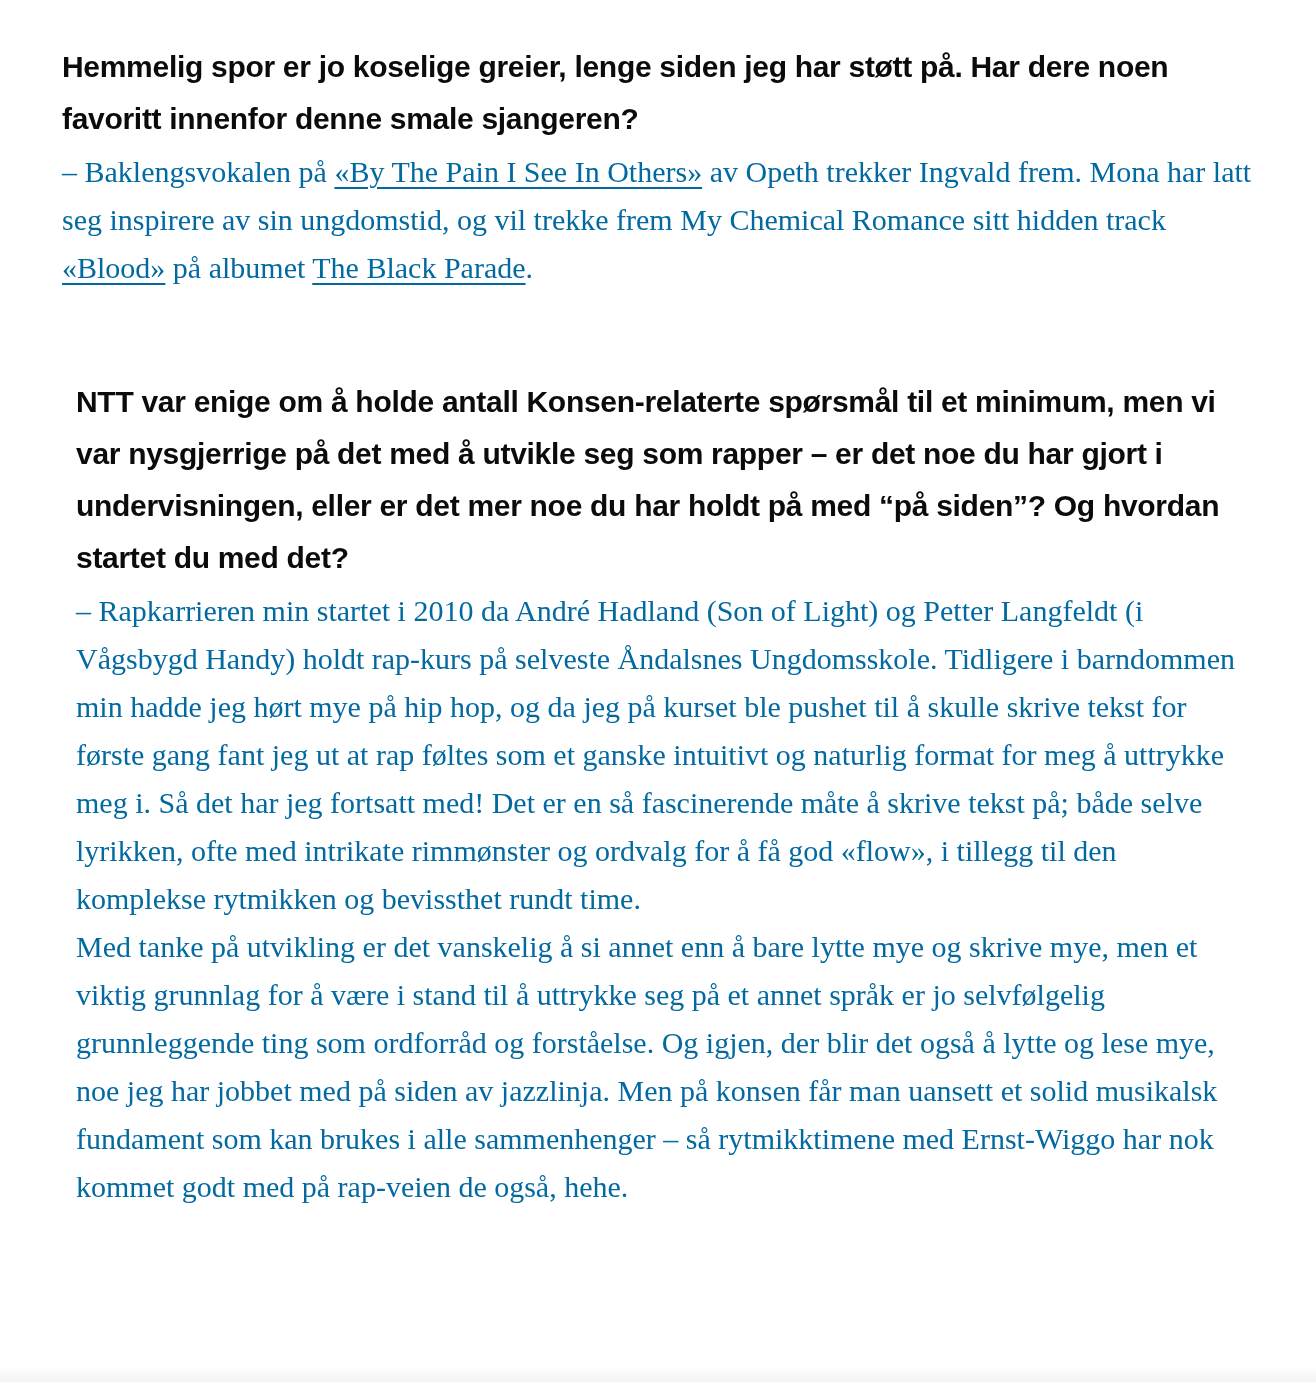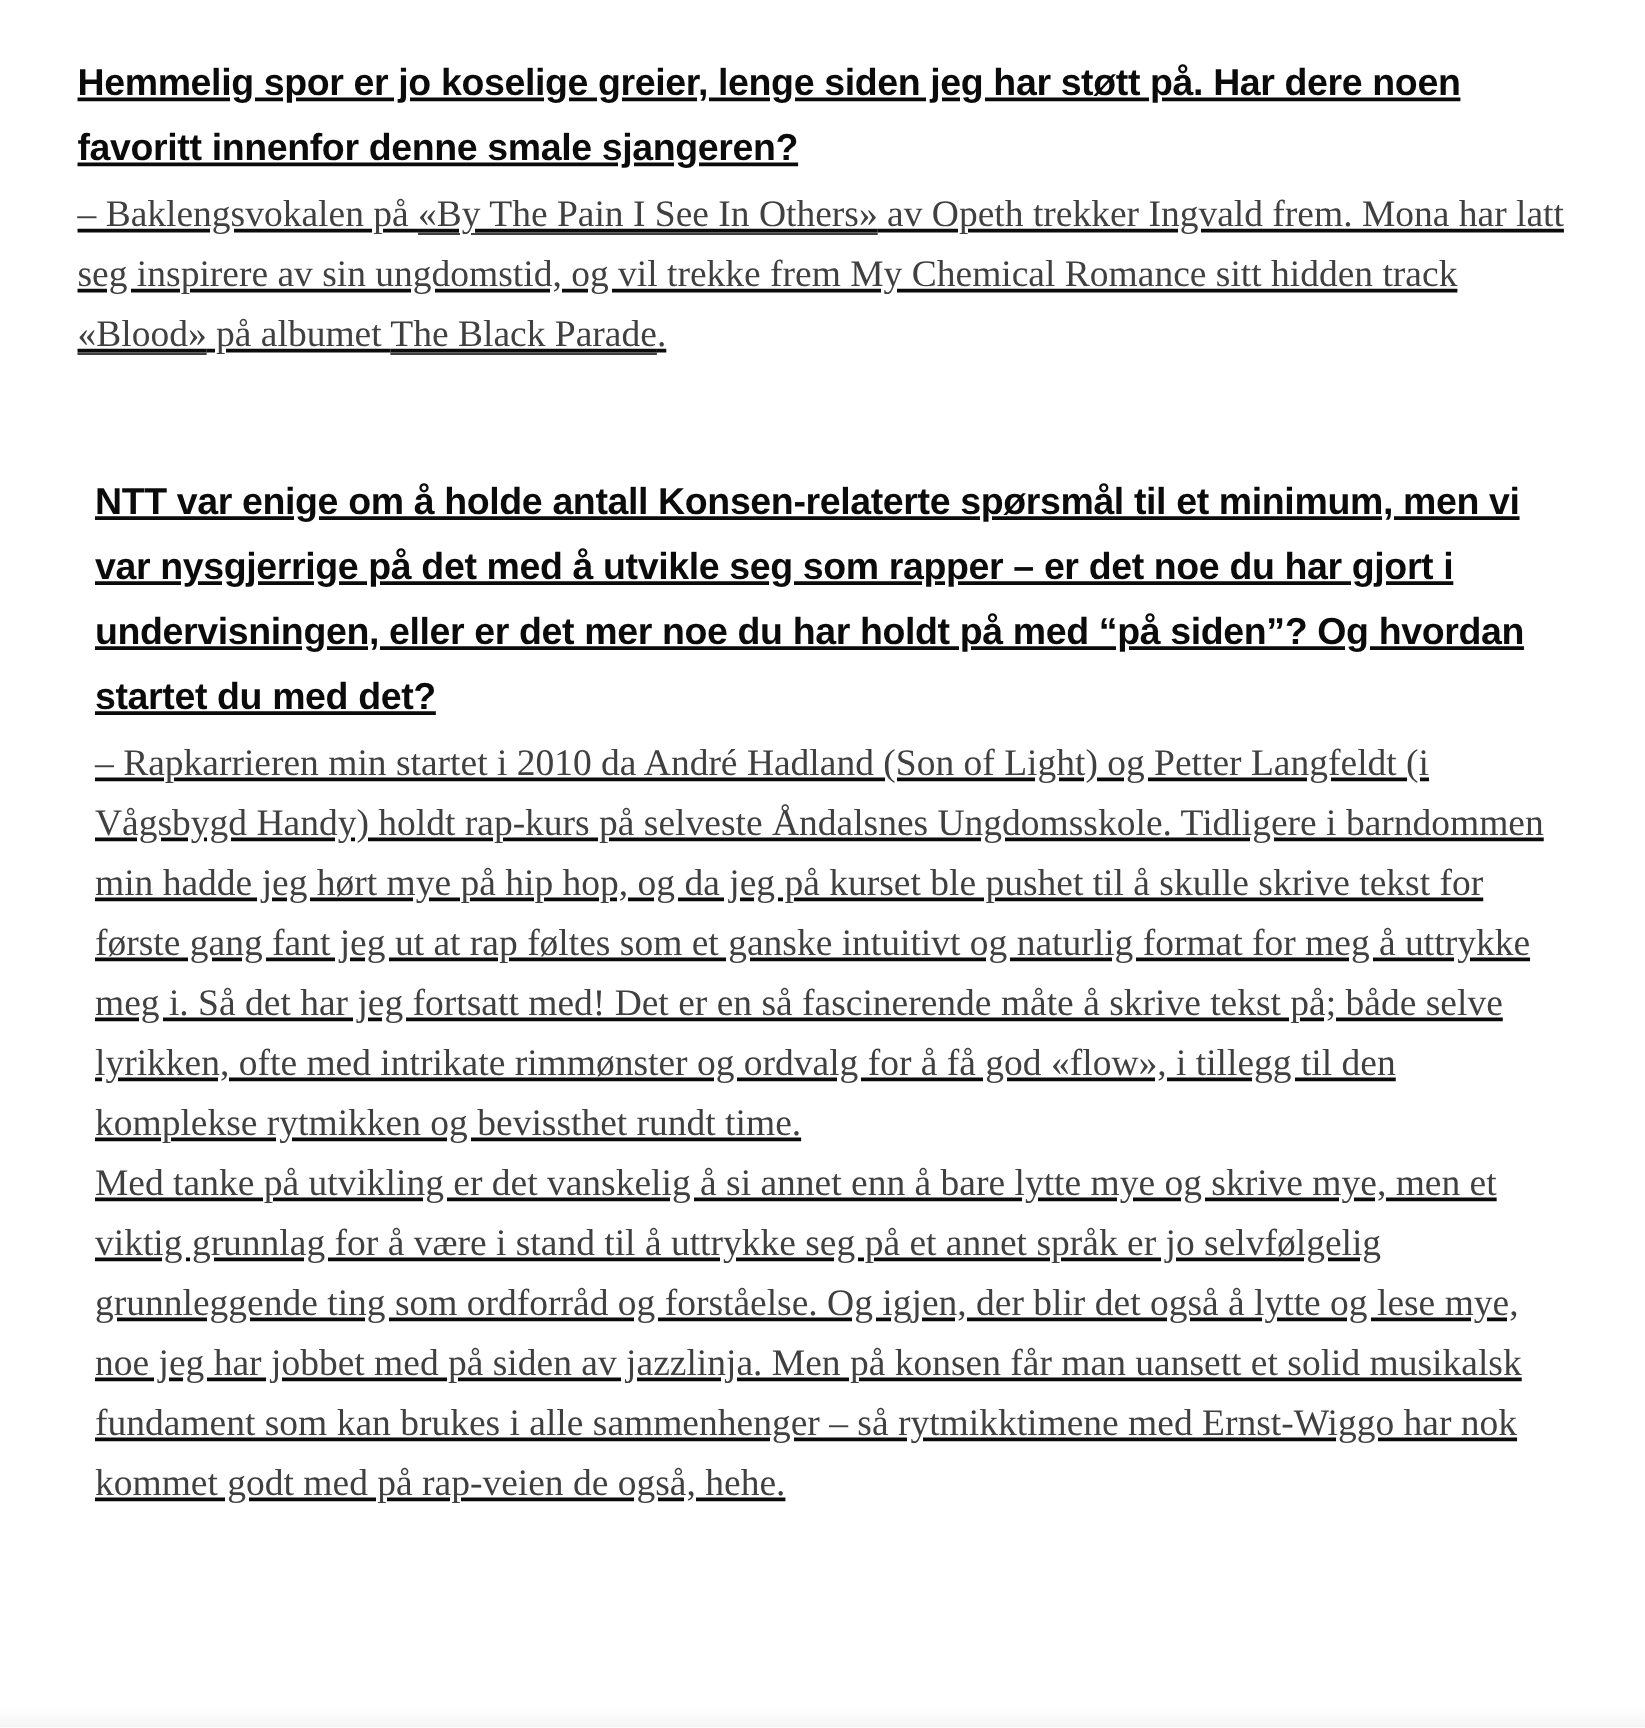--- a/index.html
+++ b/index.html
@@ -11,40 +11,39 @@
     width: 1316px;
     height: 1382px;
     position: relative;
     overflow: hidden;
     color: #0b0b0b;
   }
   .article {
     padding: 41px 62px 0 62px;
     box-sizing: border-box;
     width: 1316px;
-    text-decoration: underline;
   }
   .qa-block { margin: 0; }
   .qa-block + .qa-block { margin-top: 84px; margin-left: 14px; }
   .question {
     font-family: "Liberation Sans", "DejaVu Sans", sans-serif;
     font-weight: 700;
     font-size: 30px;
     line-height: 52px;
     letter-spacing: -0.3px;
     margin: 0;
     color: #0b0b0b;
   }
   .answer {
     font-family: "Liberation Serif", "DejaVu Serif", serif;
     font-weight: 400;
     font-size: 30px;
     line-height: 48px;
     margin: 3px 0 0 0;
-    color: #404040;
+    color: #0369a1;
   }
   .answer a.inline-link {
     color: inherit;
     text-decoration: underline;
     text-decoration-thickness: 2px;
     text-underline-offset: 5px;
     cursor: pointer;
   }
   .bottom-fade {
     position: absolute;

